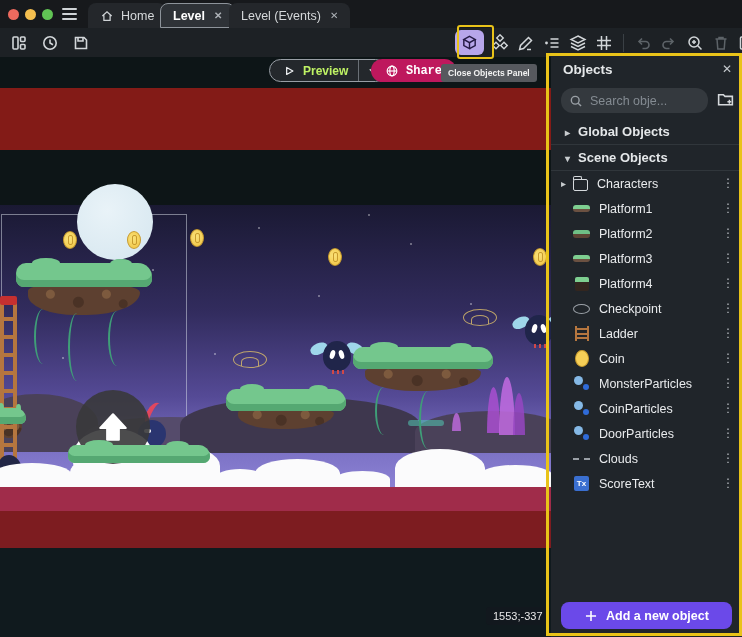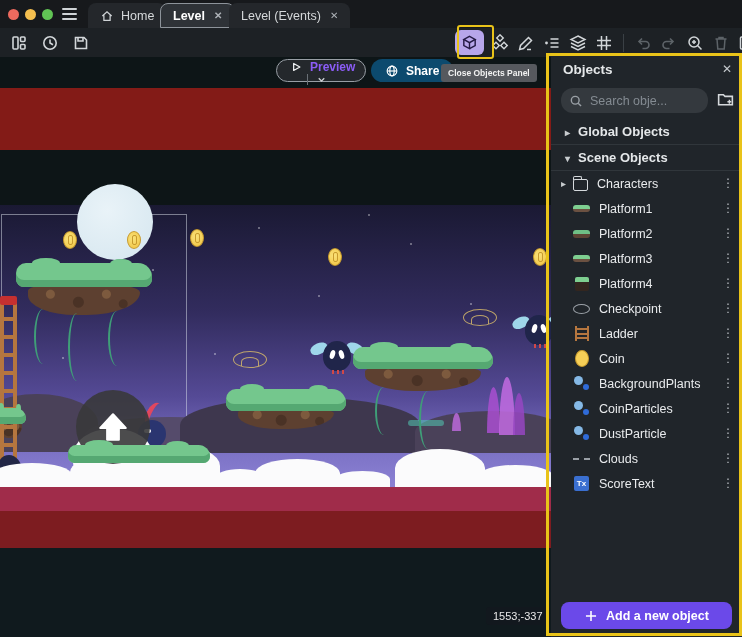--- a/index.html
+++ b/index.html
@@ -20,24 +20,24 @@
   .tab .close-x { font-size:10px; color:#aeb3b8; margin-left:2px; }
   .close-x::before { content:"✕"; }
   .tab svg { flex:0 0 auto; }
 
   
   .toolbar { position:absolute; top:28px; left:0; width:742px; height:29px; background:#1d2125; z-index:30; }
   .tb-left { position:absolute; left:9px; top:0; height:29px; display:flex; align-items:center; gap:11px; }
   .icon-btn { display:flex; align-items:center; justify-content:center; width:20px; height:20px; color:#d2d6d9; cursor:pointer; }
   .icon-btn.dis { color:#5d6368; cursor:default; }
   .pill { position:absolute; top:31px; height:23px; display:flex; align-items:center; border-radius:12px; font-size:12px; font-weight:bold; cursor:pointer; }
-  .preview-pill { left:276px; border:1px solid #989ea5; background:#24282c; color:#8b5cf6;flex-direction:column; }
+  .preview-pill { left:269px; border:1px solid #989ea5; background:#24282c; color:#bef264; }
   .preview-main { display:flex; align-items:center; gap:7px; padding:0 10px 0 12px; height:100%; }
   .preview-caret { display:flex; align-items:center; padding:0 8px; height:100%; border-left:1px solid #6a7076; color:#cfd3d6; }
-  .share-pill { left:371px; background:#0c4a6e; color:#fff; padding:1px 14px; gap:7px; }
+  .share-pill { left:371px; background:#be185d; color:#fff; padding:1px 14px; gap:7px;font-family:Liberation Mono, monospace; }
   .tb-right { position:absolute; left:455px; top:0; height:29px; display:flex; align-items:center; gap:6px; }
   .cube-active { width:29px; height:25px; background:#b7a6ea; border-radius:6px; display:flex; align-items:center; justify-content:center; color:#241a44; cursor:pointer; }
   .tb-sep { width:1px; height:18px; background:#3a4045; margin:0 3px; }
 
   
   .scene { position:absolute; top:57px; left:0; width:742px; height:580px; overflow:hidden; background:#0d1517; }
   .band { position:absolute; left:0; width:742px; }
   .sky { position:absolute; left:0; top:148px; width:742px; height:282px;
          background:linear-gradient(#1a1933 0%, #322c5e 38%, #554a96 68%, #7d73c6 88%, #8b81d4 100%); }
   .star { position:absolute; width:2px; height:2px; border-radius:50%; background:rgba(255,255,255,.45); }
@@ -494,38 +494,38 @@
   <div class="obj-row">
     <span class="fold-arrow" style="visibility: hidden;">▸</span>
     <span class="thumb t-coin"></span>
     <span class="obj-label">Coin</span>
     <span class="kebab"></span>
   </div>
 
   <div class="obj-row">
     <span class="fold-arrow" style="visibility: hidden;">▸</span>
     <span class="thumb t-particles"></span>
-    <span class="obj-label">BackgroundPlants</span>
+    <span class="obj-label">MonsterParticles</span>
     <span class="kebab"></span>
   </div>
 
   <div class="obj-row">
     <span class="fold-arrow" style="visibility: hidden;">▸</span>
     <span class="thumb t-particles"></span>
     <span class="obj-label">CoinParticles</span>
     <span class="kebab"></span>
   </div>
 
-
   <div class="obj-row">
     <span class="fold-arrow" style="visibility: hidden;">▸</span>
     <span class="thumb t-particles"></span>
-    <span class="obj-label">DustParticle</span>
-    <span class="kebab"></span>
-  </div>
+    <span class="obj-label">DoorParticles</span>
+    <span class="kebab"></span>
+  </div>
+
 
   <div class="obj-row">
     <span class="fold-arrow" style="visibility: hidden;">▸</span>
     <span class="thumb t-dashes"></span>
     <span class="obj-label">Clouds</span>
     <span class="kebab"></span>
   </div>
 
   <div class="obj-row">
     <span class="fold-arrow" style="visibility: hidden;">▸</span>

